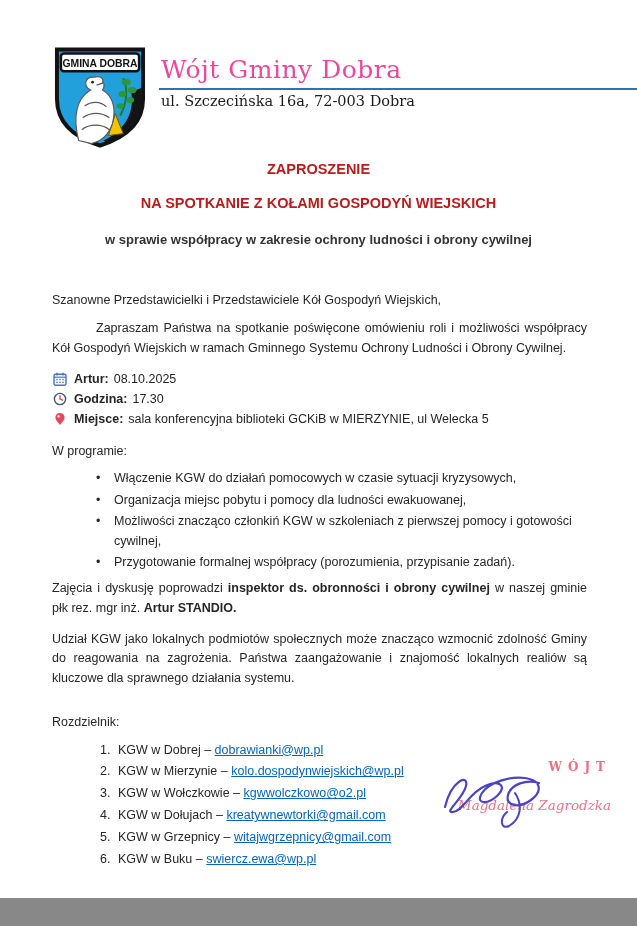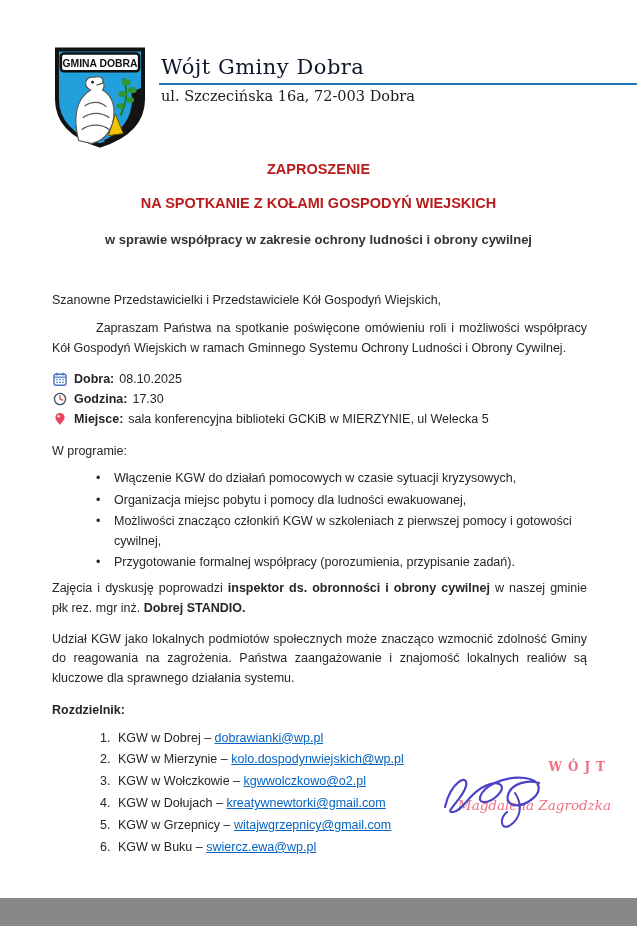--- a/index.html
+++ b/index.html
@@ -15,21 +15,21 @@
   .page{
     width:637px;height:898px;background:#ffffff;position:relative;overflow:hidden;
     margin:0 auto;color:var(--text);
     font-family:"Liberation Sans",sans-serif;font-size:12.5px;line-height:1.55;
   }
   
   .header{display:flex;align-items:flex-start;margin:44px 0 0 52px;}
   .logo{width:96px;height:107px;flex:0 0 auto;}
   .title-block{flex:1;margin-left:11px;padding-top:12px;}
   .page-title{font-family:"DejaVu Serif","Liberation Serif",serif;font-weight:400;
-    font-size:21px;color:#0f172a;letter-spacing:.5px;line-height:1.1;padding-left:2px;}
+    font-size:25px;color:#ec4899;letter-spacing:.5px;line-height:1.1;padding-left:2px;}
   .header-rule{height:2px;background:var(--accent-blue);margin-top:4px;}
   .header-address{font-family:"DejaVu Serif","Liberation Serif",serif;font-size:14.5px;
     color:#1c1c1c;padding-left:2px;}
   
   .headings{text-align:center;margin:10px 53px 0 53px;}
   .headings h2{font-size:14.5px;font-weight:700;color:#b91c1c;margin-bottom:17px;line-height:1.2;}
   .headings .subject{font-size:13px;font-weight:700;color:#333;margin-bottom:0;}
   
   .body{margin:0 50px 0 52px;}
   .salutation{margin-top:41px;}
@@ -37,21 +37,21 @@
   .details{margin-top:11px;}
   .detail-row{display:flex;align-items:flex-start;line-height:1.6;}
   .detail-icon{width:14px;height:14px;flex:0 0 auto;margin:3px 7px 0 1px;}
   .detail-label{font-weight:700;margin-right:5px;white-space:nowrap;}
   .program-heading{margin-top:13px;}
   ul.program{list-style:none;margin-top:8px;}
   ul.program li{padding-left:62px;position:relative;margin-bottom:2px;}
   ul.program li::before{content:"•";position:absolute;left:44px;top:0;}
   .conductor{margin-top:7px;text-align:justify;}
   .closing{margin-top:12px;text-align:justify;}
-  .distribution-heading{margin-top:13px;font-weight:bold;}
+  .distribution-heading{margin-top:25px;}
   ol.recipients{margin-top:8px;padding-left:62px;}
   ol.recipients li{margin-bottom:2.5px;padding-left:4px;}
   a.email{color:var(--link-blue);text-decoration:underline;cursor:pointer;}
   
   .stamp{position:absolute;top:758px;right:26px;width:200px;text-align:right;}
   .stamp-title{font-family:"DejaVu Serif","Liberation Serif",serif;font-weight:700;
     font-size:12px;letter-spacing:6px;color:var(--stamp-red);opacity:.85;}
   .signature-svg{display:block;margin:-10px auto -34px auto;position:relative;z-index:2;}
   .stamp-name{font-family:"DejaVu Serif","Liberation Serif",serif;font-style:italic;
     font-size:13.5px;color:var(--stamp-red);opacity:.85;position:relative;z-index:1;}
@@ -119,21 +119,21 @@
           <line x1="1" y1="5.2" x2="13" y2="5.2" stroke="#4472c4" stroke-width="1.2"></line>
           <g fill="#4472c4">
             <circle cx="4" cy="7.6" r="0.8"></circle>
               <circle cx="7" cy="7.6" r="0.8"></circle>
               <circle cx="10" cy="7.6" r="0.8"></circle>
             <circle cx="4" cy="10.4" r="0.8"></circle>
               <circle cx="7" cy="10.4" r="0.8"></circle>
               <circle cx="10" cy="10.4" r="0.8"></circle>
           </g>
         </svg>
-        <span class="detail-label">Dobra:</span>
+        <span class="detail-label">Artur:</span>
         <span class="detail-value">08.10.2025</span>
       </div>
       <div class="detail-row">
         <svg class="detail-icon" viewBox="0 0 14 14">
           <circle cx="7" cy="7" r="5.6" fill="#fff" stroke="#44546a" stroke-width="1.4"></circle>
           <path d="M7,3.6 V7 L9.6,8.2" fill="none" stroke="#c0504d" stroke-width="1.3" stroke-linecap="round"></path>
         </svg>
         <span class="detail-label">Godzina:</span>
         <span class="detail-value">17.30</span>
       </div>
@@ -149,21 +149,21 @@
 
     <p class="program-heading">W programie:</p>
 
     <ul class="program">
       <li>Włączenie KGW do działań pomocowych w czasie sytuacji kryzysowych,</li>
       <li>Organizacja miejsc pobytu i pomocy dla ludności ewakuowanej,</li>
       <li>Możliwości znacząco członkiń KGW w szkoleniach z pierwszej pomocy i gotowości cywilnej,</li>
       <li>Przygotowanie formalnej współpracy (porozumienia, przypisanie zadań).</li>
     </ul>
 
-    <p class="conductor"><span>Zajęcia i dyskusję poprowadzi </span><b>inspektor ds. obronności i obrony cywilnej</b><span> w naszej gminie płk rez. mgr inż. </span><b>Dobrej STANDIO.</b></p>
+    <p class="conductor"><span>Zajęcia i dyskusję poprowadzi </span><b>inspektor ds. obronności i obrony cywilnej</b><span> w naszej gminie płk rez. mgr inż. </span><b>Artur STANDIO.</b></p>
 
     <p class="closing">Udział KGW jako lokalnych podmiotów społecznych może znacząco wzmocnić zdolność Gminy do reagowania na zagrożenia. Państwa zaangażowanie i znajomość lokalnych realiów są kluczowe dla sprawnego działania systemu.</p>
 
     <p class="distribution-heading">Rozdzielnik:</p>
 
     <ol class="recipients">
       <li><span>KGW w Dobrej –</span> <a class="email">dobrawianki@wp.pl</a></li>
       <li><span>KGW w Mierzynie –</span> <a class="email">kolo.dospodynwiejskich@wp.pl</a></li>
       <li><span>KGW w Wołczkowie –</span> <a class="email">kgwwolczkowo@o2.pl</a></li>
       <li><span>KGW w Dołujach –</span> <a class="email">kreatywnewtorki@gmail.com</a></li>

